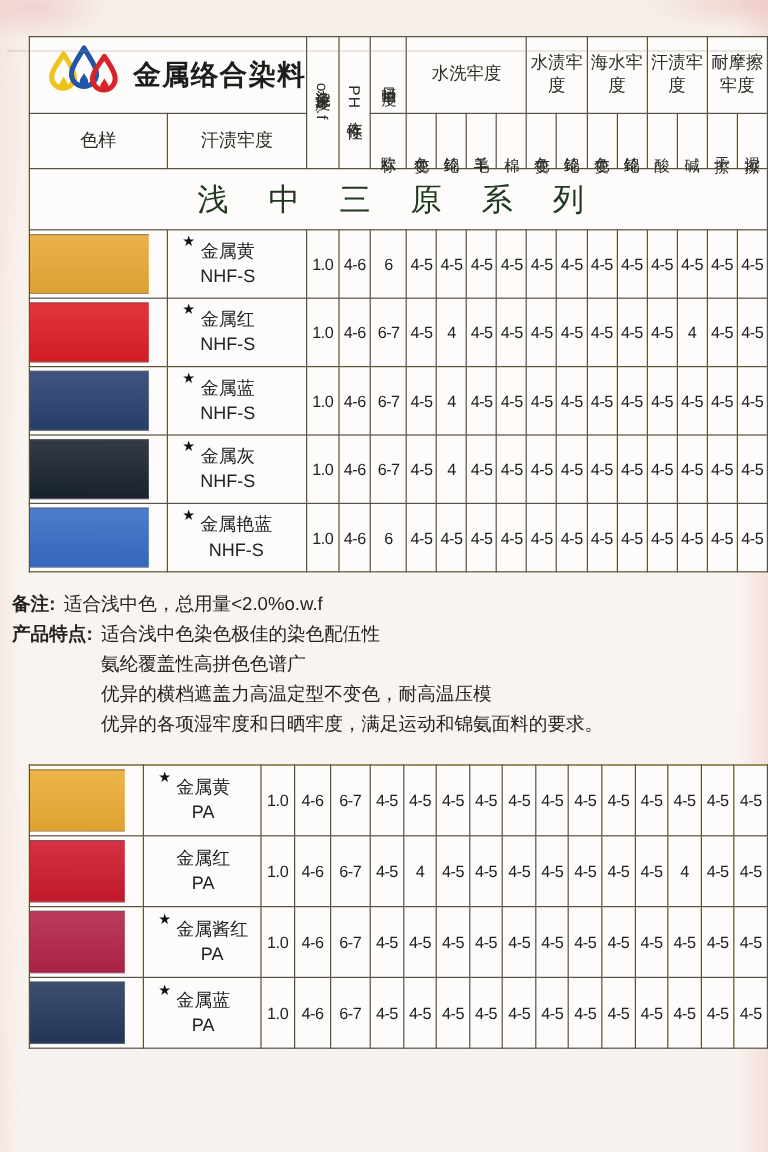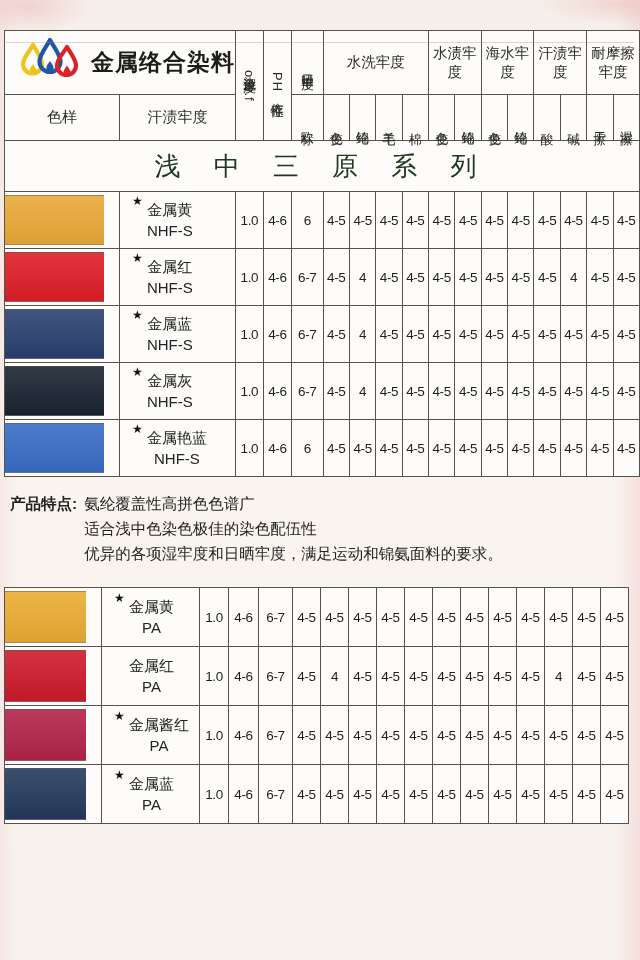--- a/index.html
+++ b/index.html
@@ -9,21 +9,21 @@
     color:#2b2b28;
     background:
       radial-gradient(90px 40px at 28px 6px, rgba(224,130,140,.28), rgba(224,130,140,0) 70%),
       radial-gradient(120px 30px at 620px 4px, rgba(228,150,150,.30), rgba(228,150,150,0) 70%),
       linear-gradient(90deg, rgba(240,200,195,.25) 0%, rgba(255,255,255,0) 3%, rgba(255,255,255,0) 96%, rgba(238,190,188,.38) 100%),
       linear-gradient(180deg,#f6efe9 0%,#faf5f1 40%,#f8f2ee 100%);
   }
   .page{position:relative;width:640px;height:960px;}
   .topline{position:absolute;left:6px;right:6px;top:12px;height:1px;background:rgba(150,140,130,.35);}
 
-  table.dye{border-collapse:collapse;table-layout:fixed;margin-left:4px;background:#fde047;}
+  table.dye{border-collapse:collapse;table-layout:fixed;margin-left:24px;background:#fde047;}
   table.dye td,table.dye th{border:1px solid #56534b;padding:0;font-weight:normal;background:#fdfcfa;vertical-align:middle;}
   .t1{margin-top:30px;}
   .t2{margin-top:21px;}
 
   
   th.brand-cell{height:63px;}
   .brandwrap{display:flex;align-items:center;justify-content:flex-start;padding-left:8px;gap:4px;}
   .brand-title{font-size:23px;font-weight:bold;letter-spacing:1px;color:#1d1d1b;white-space:nowrap;}
   th.h2{height:45px;font-size:15px;color:#2b2b28;}
   .vertbox{writing-mode:vertical-rl;text-orientation:mixed;margin:0 auto;letter-spacing:1px;line-height:1;display:inline-block;}
@@ -234,24 +234,29 @@
           <td class="val">4-5</td>
           <td class="val">4-5</td>
           <td class="val">4-5</td>
           <td class="val">4-5</td>
         </tr>
       </tbody>
   </table>
 
   <div class="notes">
     <div class="note-row">
+      <span class="note-label">备注:</span>
+      <span class="note-text">适合浅中色，总用量&lt;2.0%o.w.f</span>
+    </div>
+    <div class="note-row">
       <span class="note-label">产品特点:</span>
       <div class="note-text">
+        <div>适合浅中色染色极佳的染色配伍性</div>
         <div>氨纶覆盖性高拼色色谱广</div>
-        <div>适合浅中色染色极佳的染色配伍性</div>
+        <div>优异的横档遮盖力高温定型不变色，耐高温压模</div>
         <div>优异的各项湿牢度和日晒牢度，满足运动和锦氨面料的要求。</div>
       </div>
     </div>
   </div>
 
   <table class="dye t2">
     <colgroup>
       <col style="width:97px">
         <col style="width:98px">
         <col style="width:29px">

